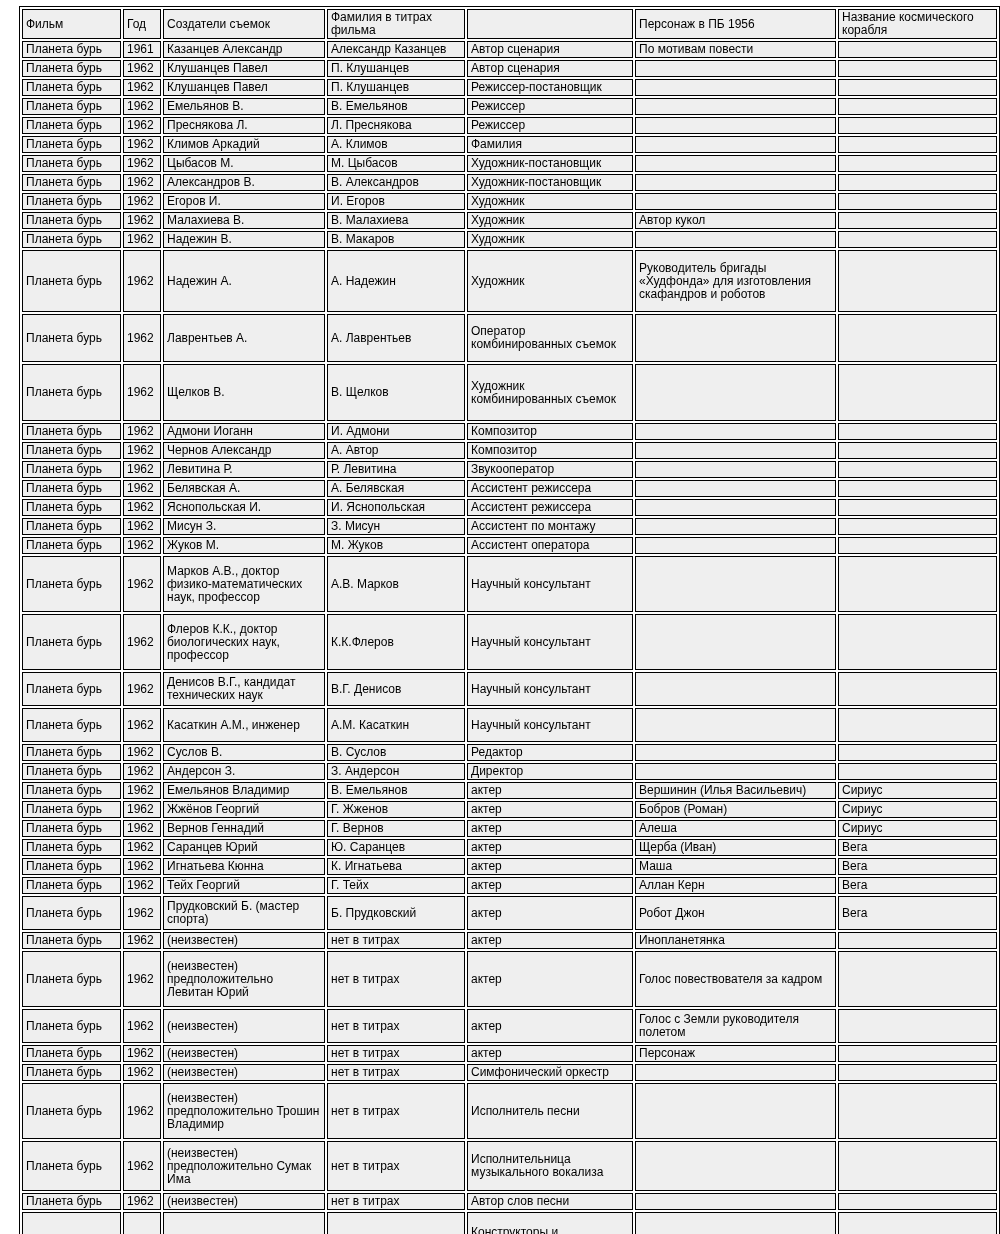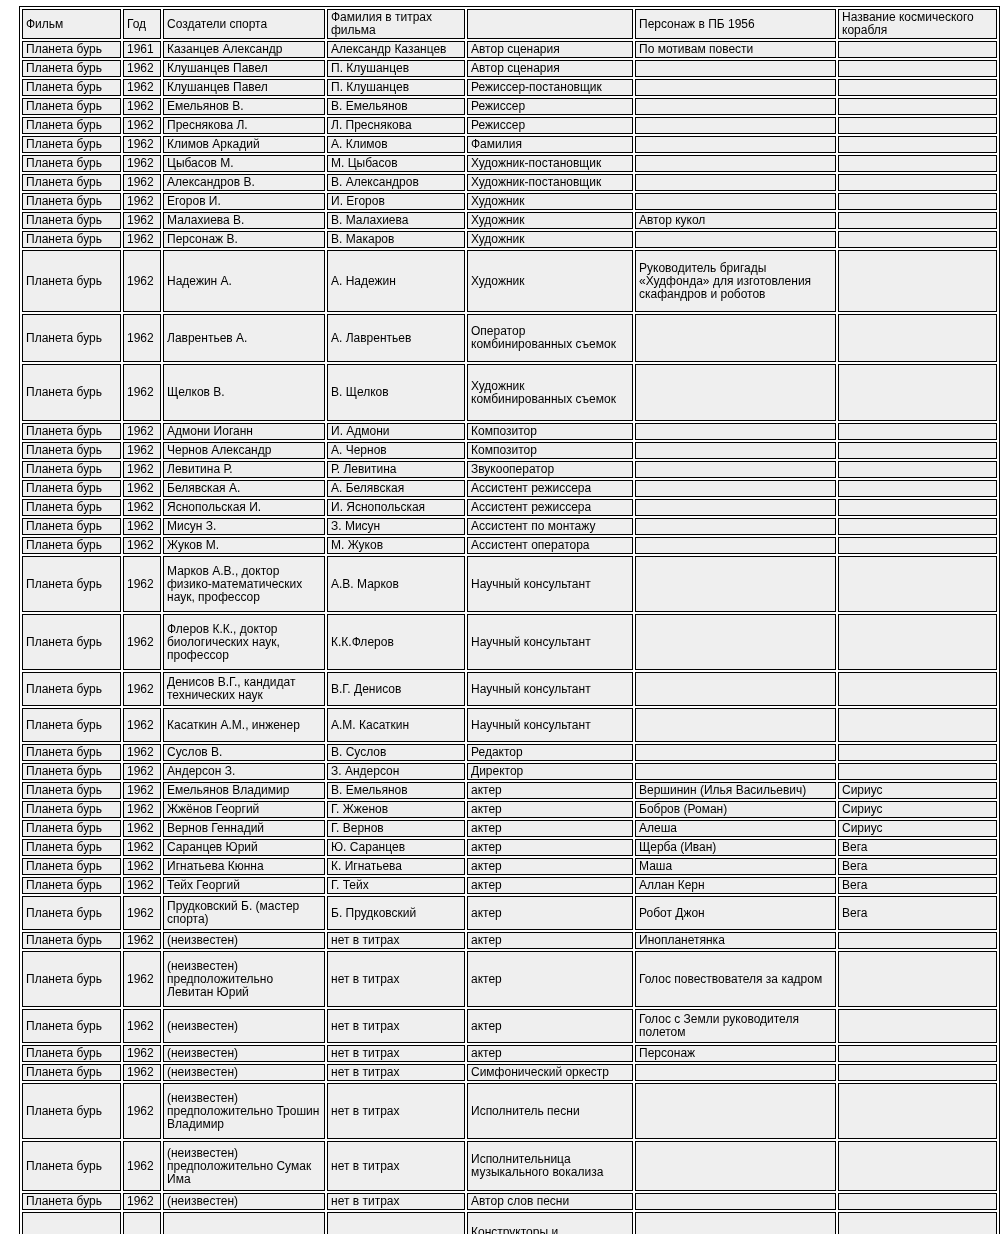--- a/index.html
+++ b/index.html
@@ -64,21 +64,21 @@
       <col style="width:162px">
       <col style="width:138px">
       <col style="width:166px">
       <col style="width:201px">
       <col style="width:159px">
     </colgroup>
     <thead>
       <tr>
         <th>Фильм</th>
         <th>Год</th>
-        <th>Создатели спорта</th>
+        <th>Создатели съемок</th>
         <th>Фамилия в титрах фильма</th>
         <th></th>
         <th>Персонаж в ПБ 1956</th>
         <th>Название космического корабля</th>
       </tr>
     </thead>
     <tbody>
         <tr>
     <td>Планета бурь</td>
     <td>1961</td>
@@ -165,21 +165,21 @@
     <td>1962</td>
     <td>Малахиева В.</td>
     <td>В. Малахиева</td>
     <td>Художник</td>
     <td>Автор кукол</td>
     <td></td>
   </tr>
         <tr>
     <td>Планета бурь</td>
     <td>1962</td>
-    <td>Персонаж В.</td>
+    <td>Надежин В.</td>
     <td>В. Макаров</td>
     <td>Художник</td>
     <td></td>
     <td></td>
   </tr>
         <tr>
     <td>Планета бурь</td>
     <td>1962</td>
     <td>Надежин А.</td>
     <td>А. Надежин</td>
@@ -211,21 +211,21 @@
     <td>Адмони Иоганн</td>
     <td>И. Адмони</td>
     <td>Композитор</td>
     <td></td>
     <td></td>
   </tr>
         <tr>
     <td>Планета бурь</td>
     <td>1962</td>
     <td>Чернов Александр</td>
-    <td>А. Чернов</td>
+    <td>А. Автор</td>
     <td>Композитор</td>
     <td></td>
     <td></td>
   </tr>
         <tr>
     <td>Планета бурь</td>
     <td>1962</td>
     <td>Левитина Р.</td>
     <td>Р. Левитина</td>
     <td>Звукооператор</td>

